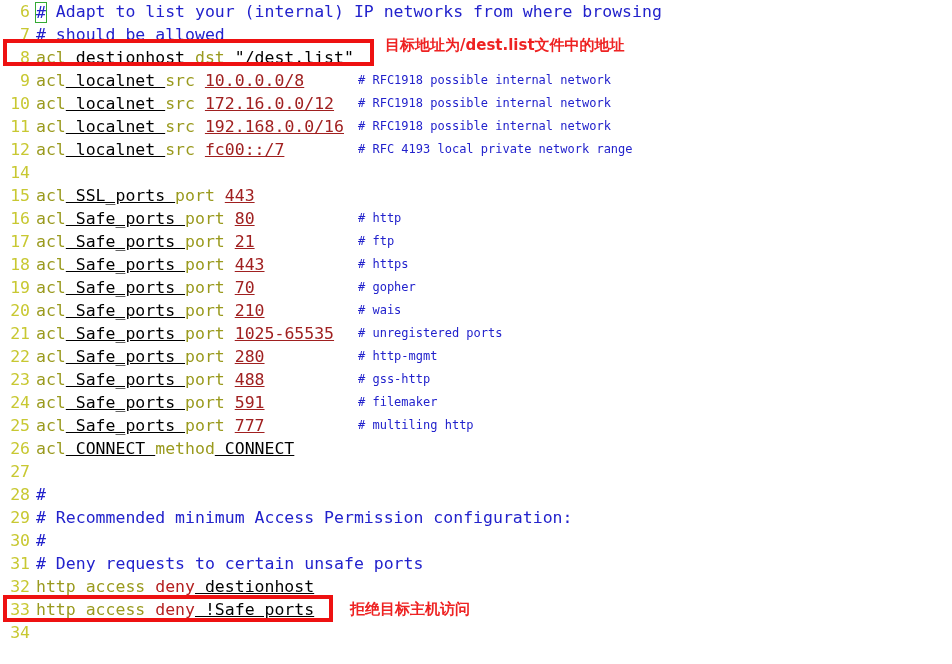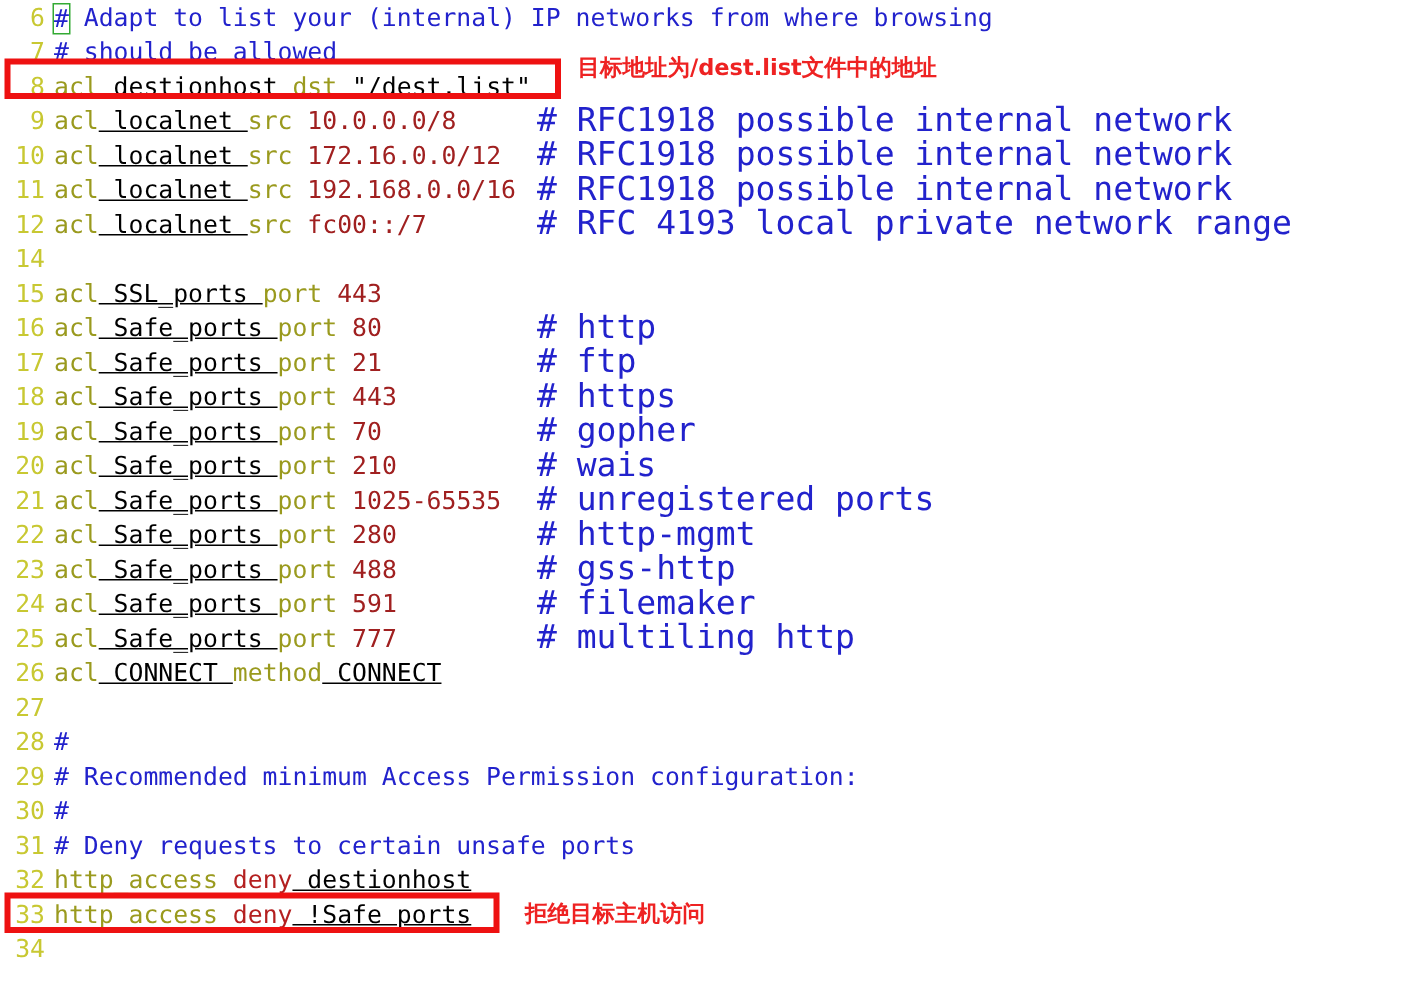--- a/index.html
+++ b/index.html
@@ -47,34 +47,34 @@
   }
 
   .code {
     display: inline-block;
     margin-left: 6px;
   }
 
   
   .kw      { color: #9a9a1e; }   
   .ident   { color: #000000; text-decoration: underline; }   
-  .num     { color: #a02020; }   
+  .num     { color: #a02020; text-decoration: underline; }   
   .deny    { color: #b42020; }   
   .cmt     { color: #2222cc; }   
   .str     { color: #000000; }   
   .plain   { color: #000000; }
 
   
   .cmt-col {
     position: absolute;
     left: 358px;
     top: 0;
     color: #2222cc;
     white-space: pre;
-    font-size: 22px;
+    font-size: 12px;
   }
 
   
   .cursor-box {
     display: inline-block;
     border: 1px solid #33aa33;
     margin: 0 -1px;
     padding: 0;
     line-height: 19px;
     position: relative;

